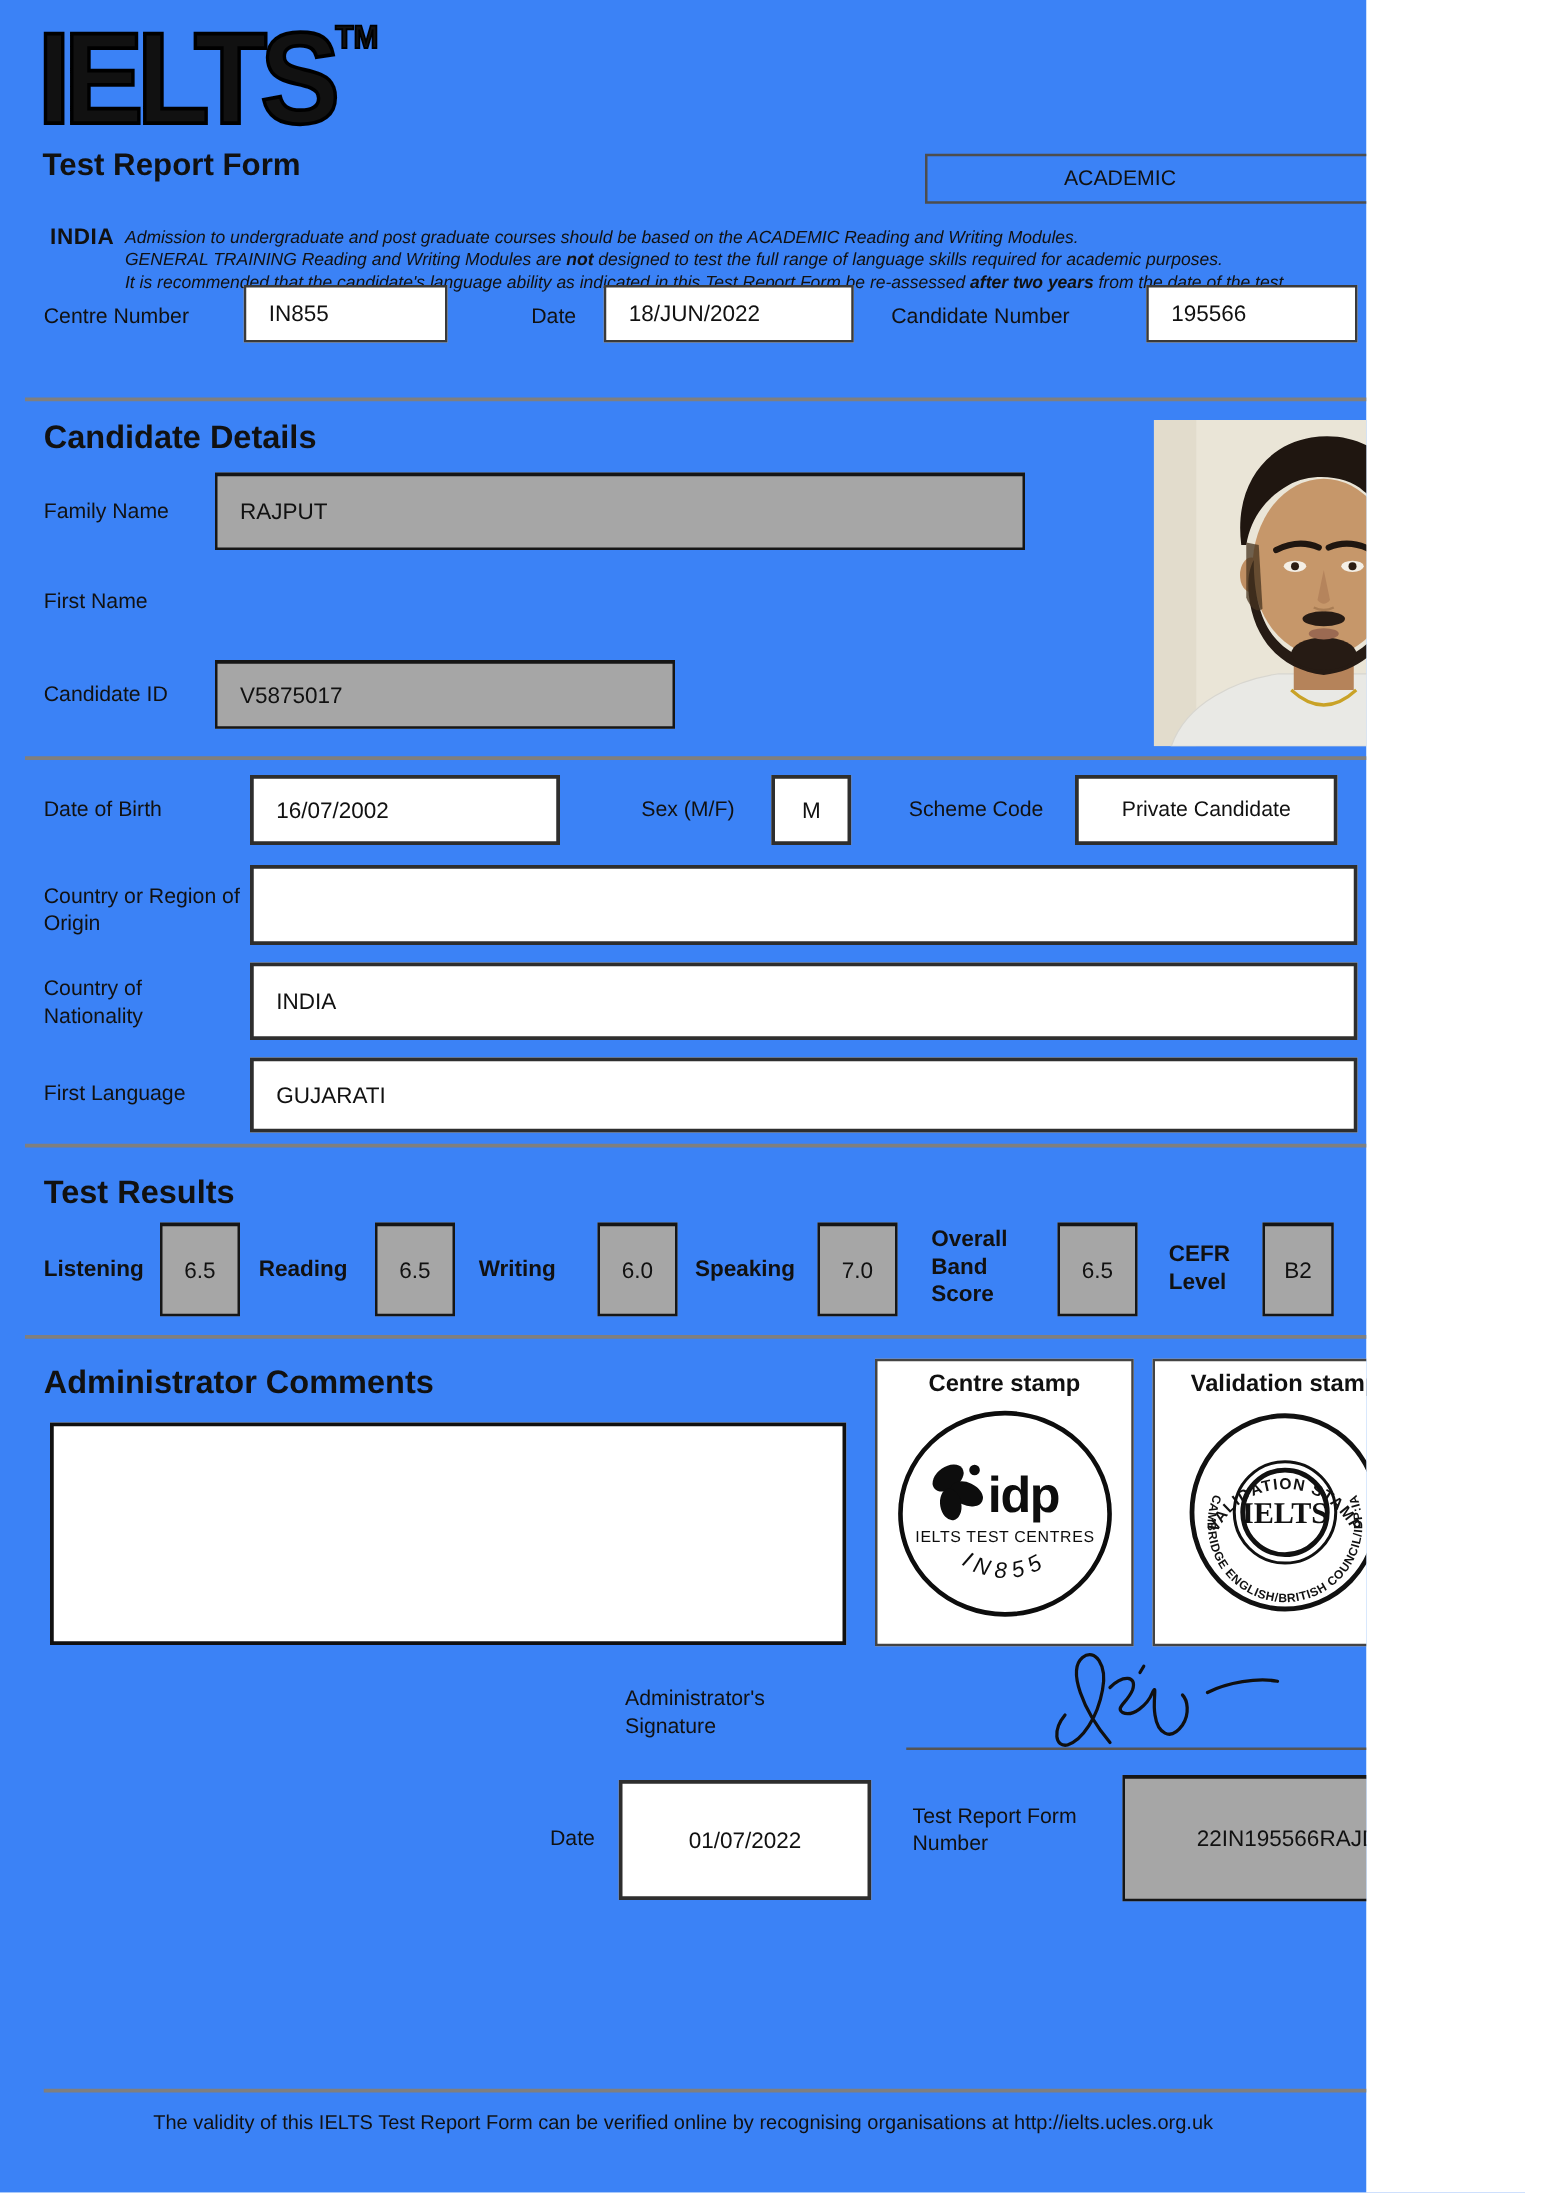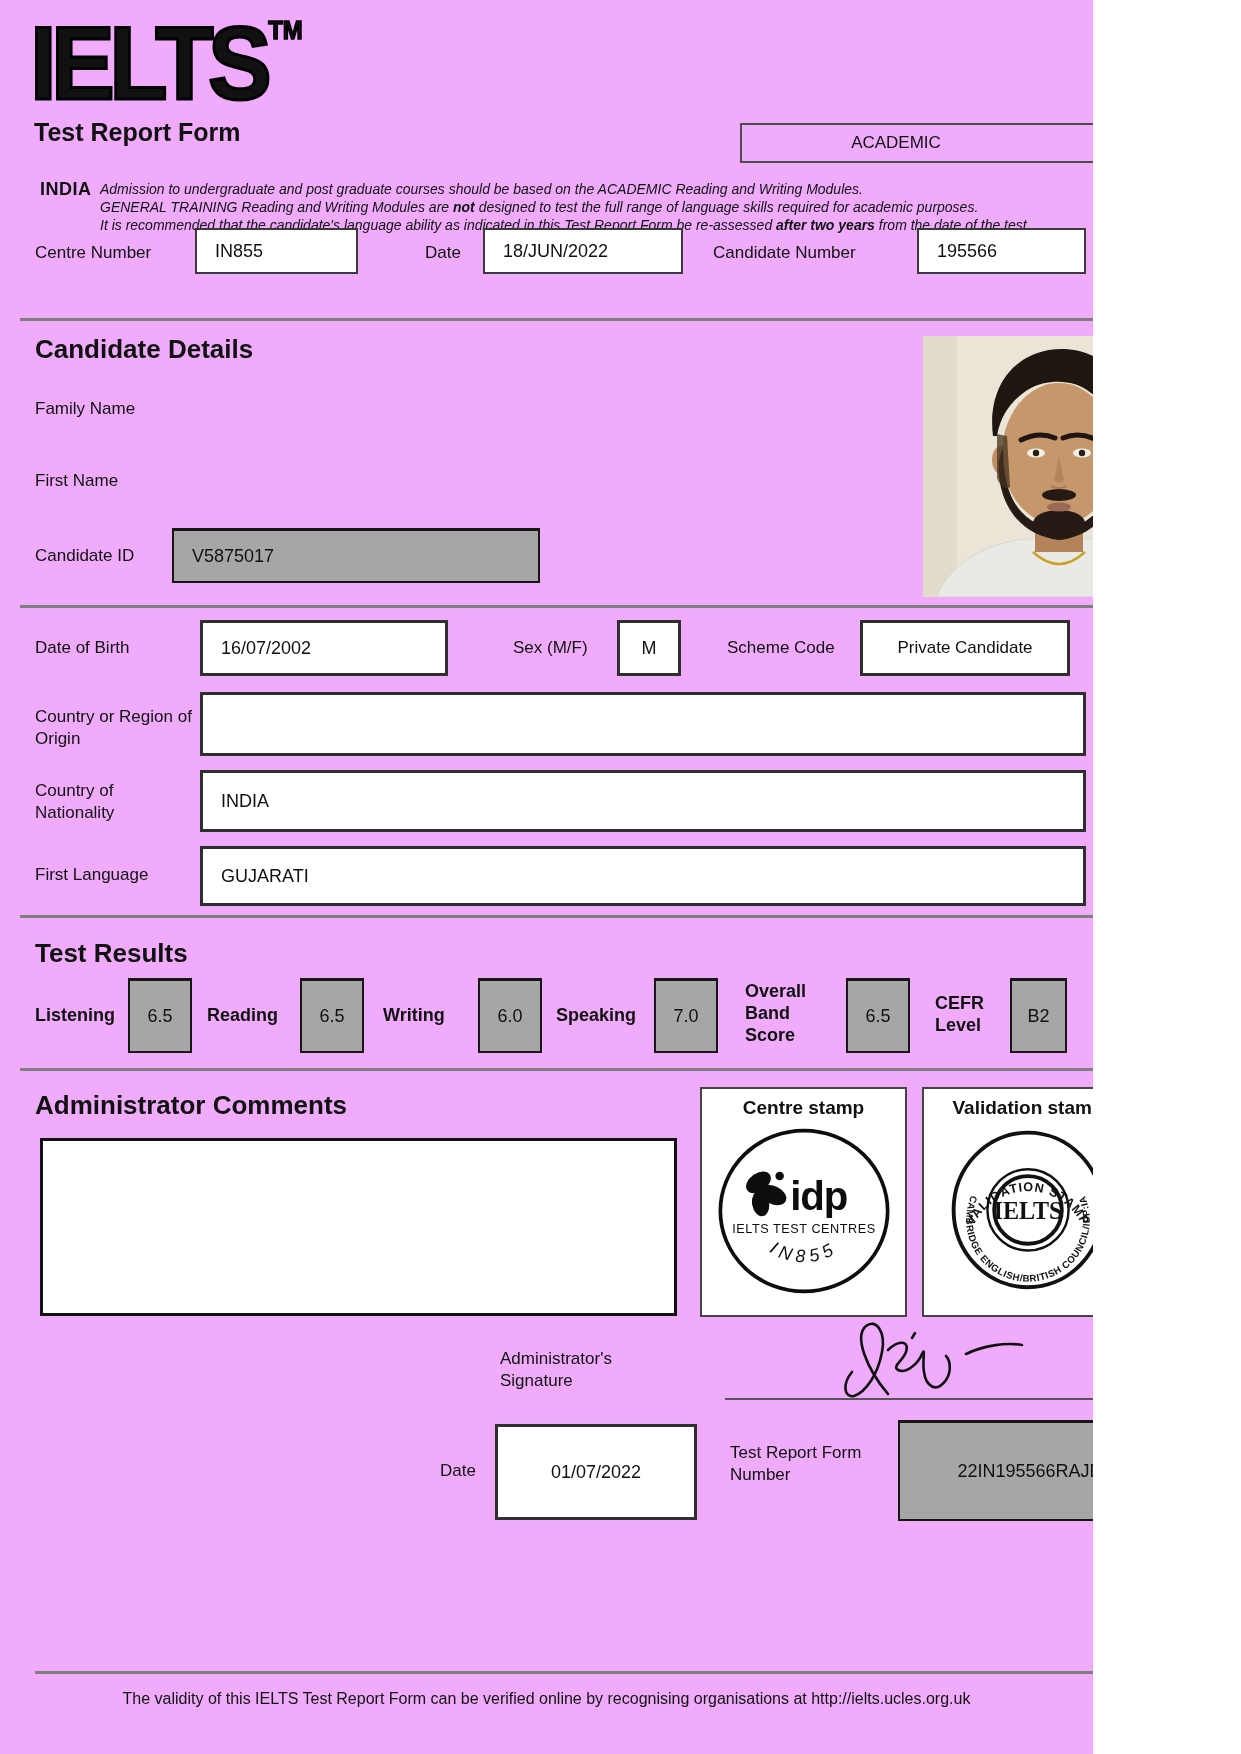--- a/index.html
+++ b/index.html
@@ -1,16 +1,16 @@
 <!DOCTYPE html>
 <html><head>
 <meta charset="utf-8">
 <style>
   html,body{margin:0;padding:0;background:#fff;}
-  .page{position:relative;width:1093px;height:1754px;background:#f0abfc;overflow:hidden;
+  .page{position:relative;width:1093px;height:1754px;background:#3b82f6;overflow:hidden;
         font-family:"Liberation Sans","DejaVu Sans",sans-serif;color:#111;}
   .abs{position:absolute;}
   .lbl{font-size:17px;line-height:22px;color:#111;}
   .h2{font-size:26px;font-weight:bold;}
   .hr{position:absolute;height:3px;background:#7f7f7f;}
   .wbox{position:absolute;background:#fff;border:2px solid #3a3a3a;}
   .wbox2{position:absolute;background:#fff;border:3px solid #2e2e2e;}
   .gbox{position:absolute;background:#a6a6a6;border:2px solid #161616;border-top-width:3px;}
   .val{font-size:18px;color:#111;}
   .padval{padding-left:18px;}
@@ -50,20 +50,21 @@
   <div class="abs lbl" style="left:425px;top:242px;">Date</div>
   <div class="wbox vc padval val" style="left:483px;top:228px;width:178px;height:42px;text-align:center;">18/JUN/2022</div>
   <div class="abs lbl" style="left:713px;top:242px;">Candidate Number</div>
   <div class="wbox vc padval val" style="left:917px;top:228px;width:147px;height:42px;">195566</div>
 
   <div class="hr" style="left:20px;top:318px;width:1201px;"></div>
 
   <div class="abs h2" style="left:35px;top:334px;">Candidate Details</div>
 
   <div class="abs lbl" style="left:35px;top:398px;">Family Name</div>
+  <div class="gbox vc padval val" style="left:172px;top:378px;width:626px;height:57px;">RAJPUT</div>
 
   <div class="abs lbl" style="left:35px;top:470px;">First Name</div>
 
   <div class="abs lbl" style="left:35px;top:545px;">Candidate ID</div>
   <div class="gbox vc padval val" style="left:172px;top:528px;width:346px;height:50px;">V5875017</div>
 
   <div class="abs" style="left:923px;top:336px;width:272px;height:261px;">
     <svg width="272" height="261" viewBox="0 0 272 261">
       <rect x="0" y="0" width="272" height="261" fill="#eae5d7"></rect>
       <rect x="0" y="0" width="34" height="261" fill="#ded8c8" opacity="0.7"></rect>

